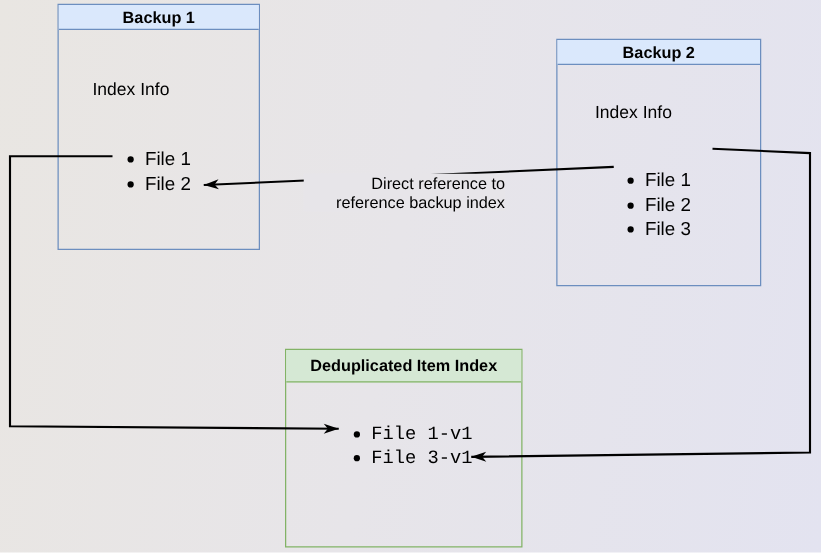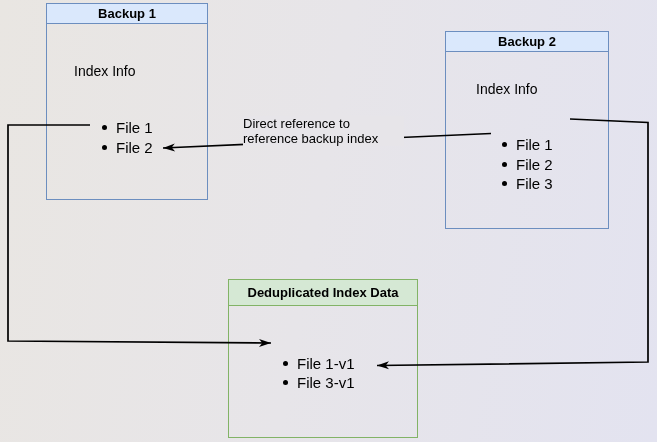--- a/index.html
+++ b/index.html
@@ -63,23 +63,23 @@
   }
   .arrow-layer {
     position: absolute;
     left: 0; top: 0;
     width: 657px; height: 442px;
     z-index: 5;
     pointer-events: none;
   }
   .annotation {
     position: absolute;
-    left: 243px; top: 116px;
+    left: 243px; top: 139px;
     width: 161px;
-    text-align: left;
+    text-align: right;
     font-size: 13px;
     line-height: 15px;
     background: #e7e5e9;
     z-index: 6;
     white-space: nowrap;
   }
 </style>
 </head>
 <body>
 
@@ -118,23 +118,23 @@
       </li>
       <li class="bullet-row">
         <span class="dot"></span>
         <span>File 3</span>
       </li>
     </ul>
   </div>
 
   <div class="shape green" style="left:228px; top:279px; width:190px; height:159px;">
     <div class="shape-header">
-      <span>Deduplicated Index Data</span>
+      <span>Deduplicated Item Index</span>
     </div>
-    <ul class="bullet-list g1" style="top:74px;">
+    <ul class="bullet-list g1" style="top:58px;font-family:Liberation Mono, monospace;">
       <li class="bullet-row">
         <span class="dot"></span>
         <span>File 1-v1</span>
       </li>
       <li class="bullet-row">
         <span class="dot"></span>
         <span>File 3-v1</span>
       </li>
     </ul>
   </div>

